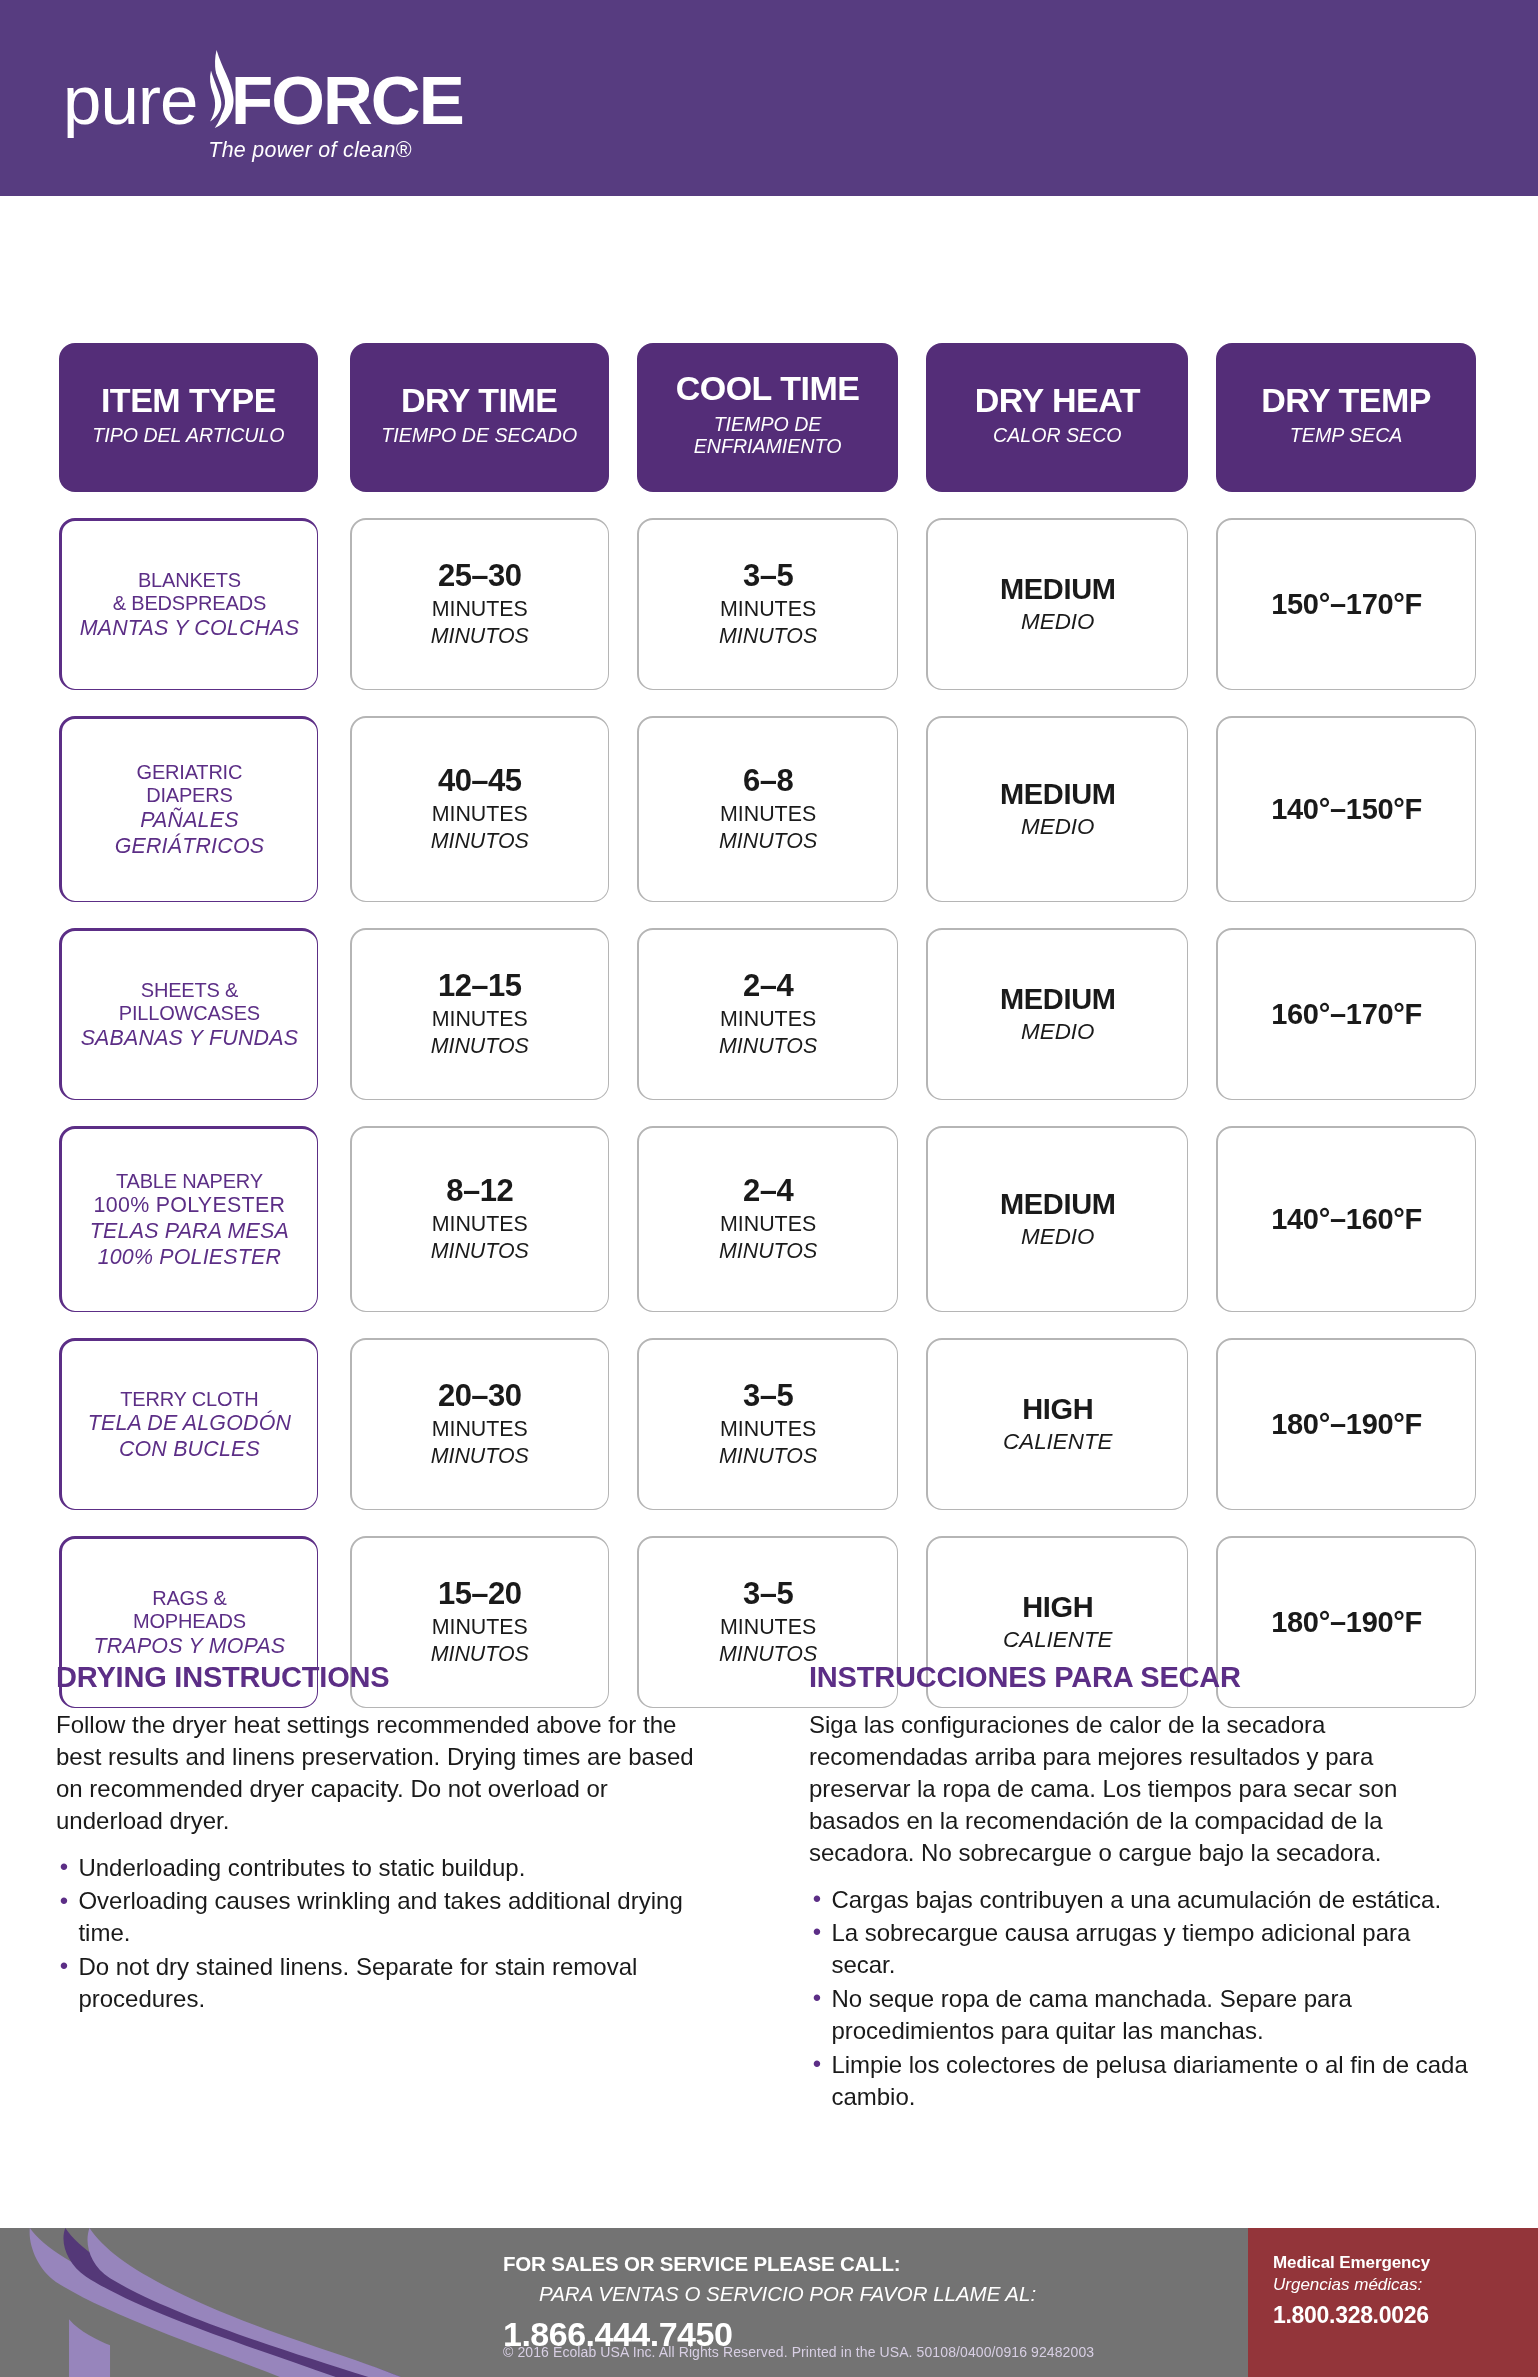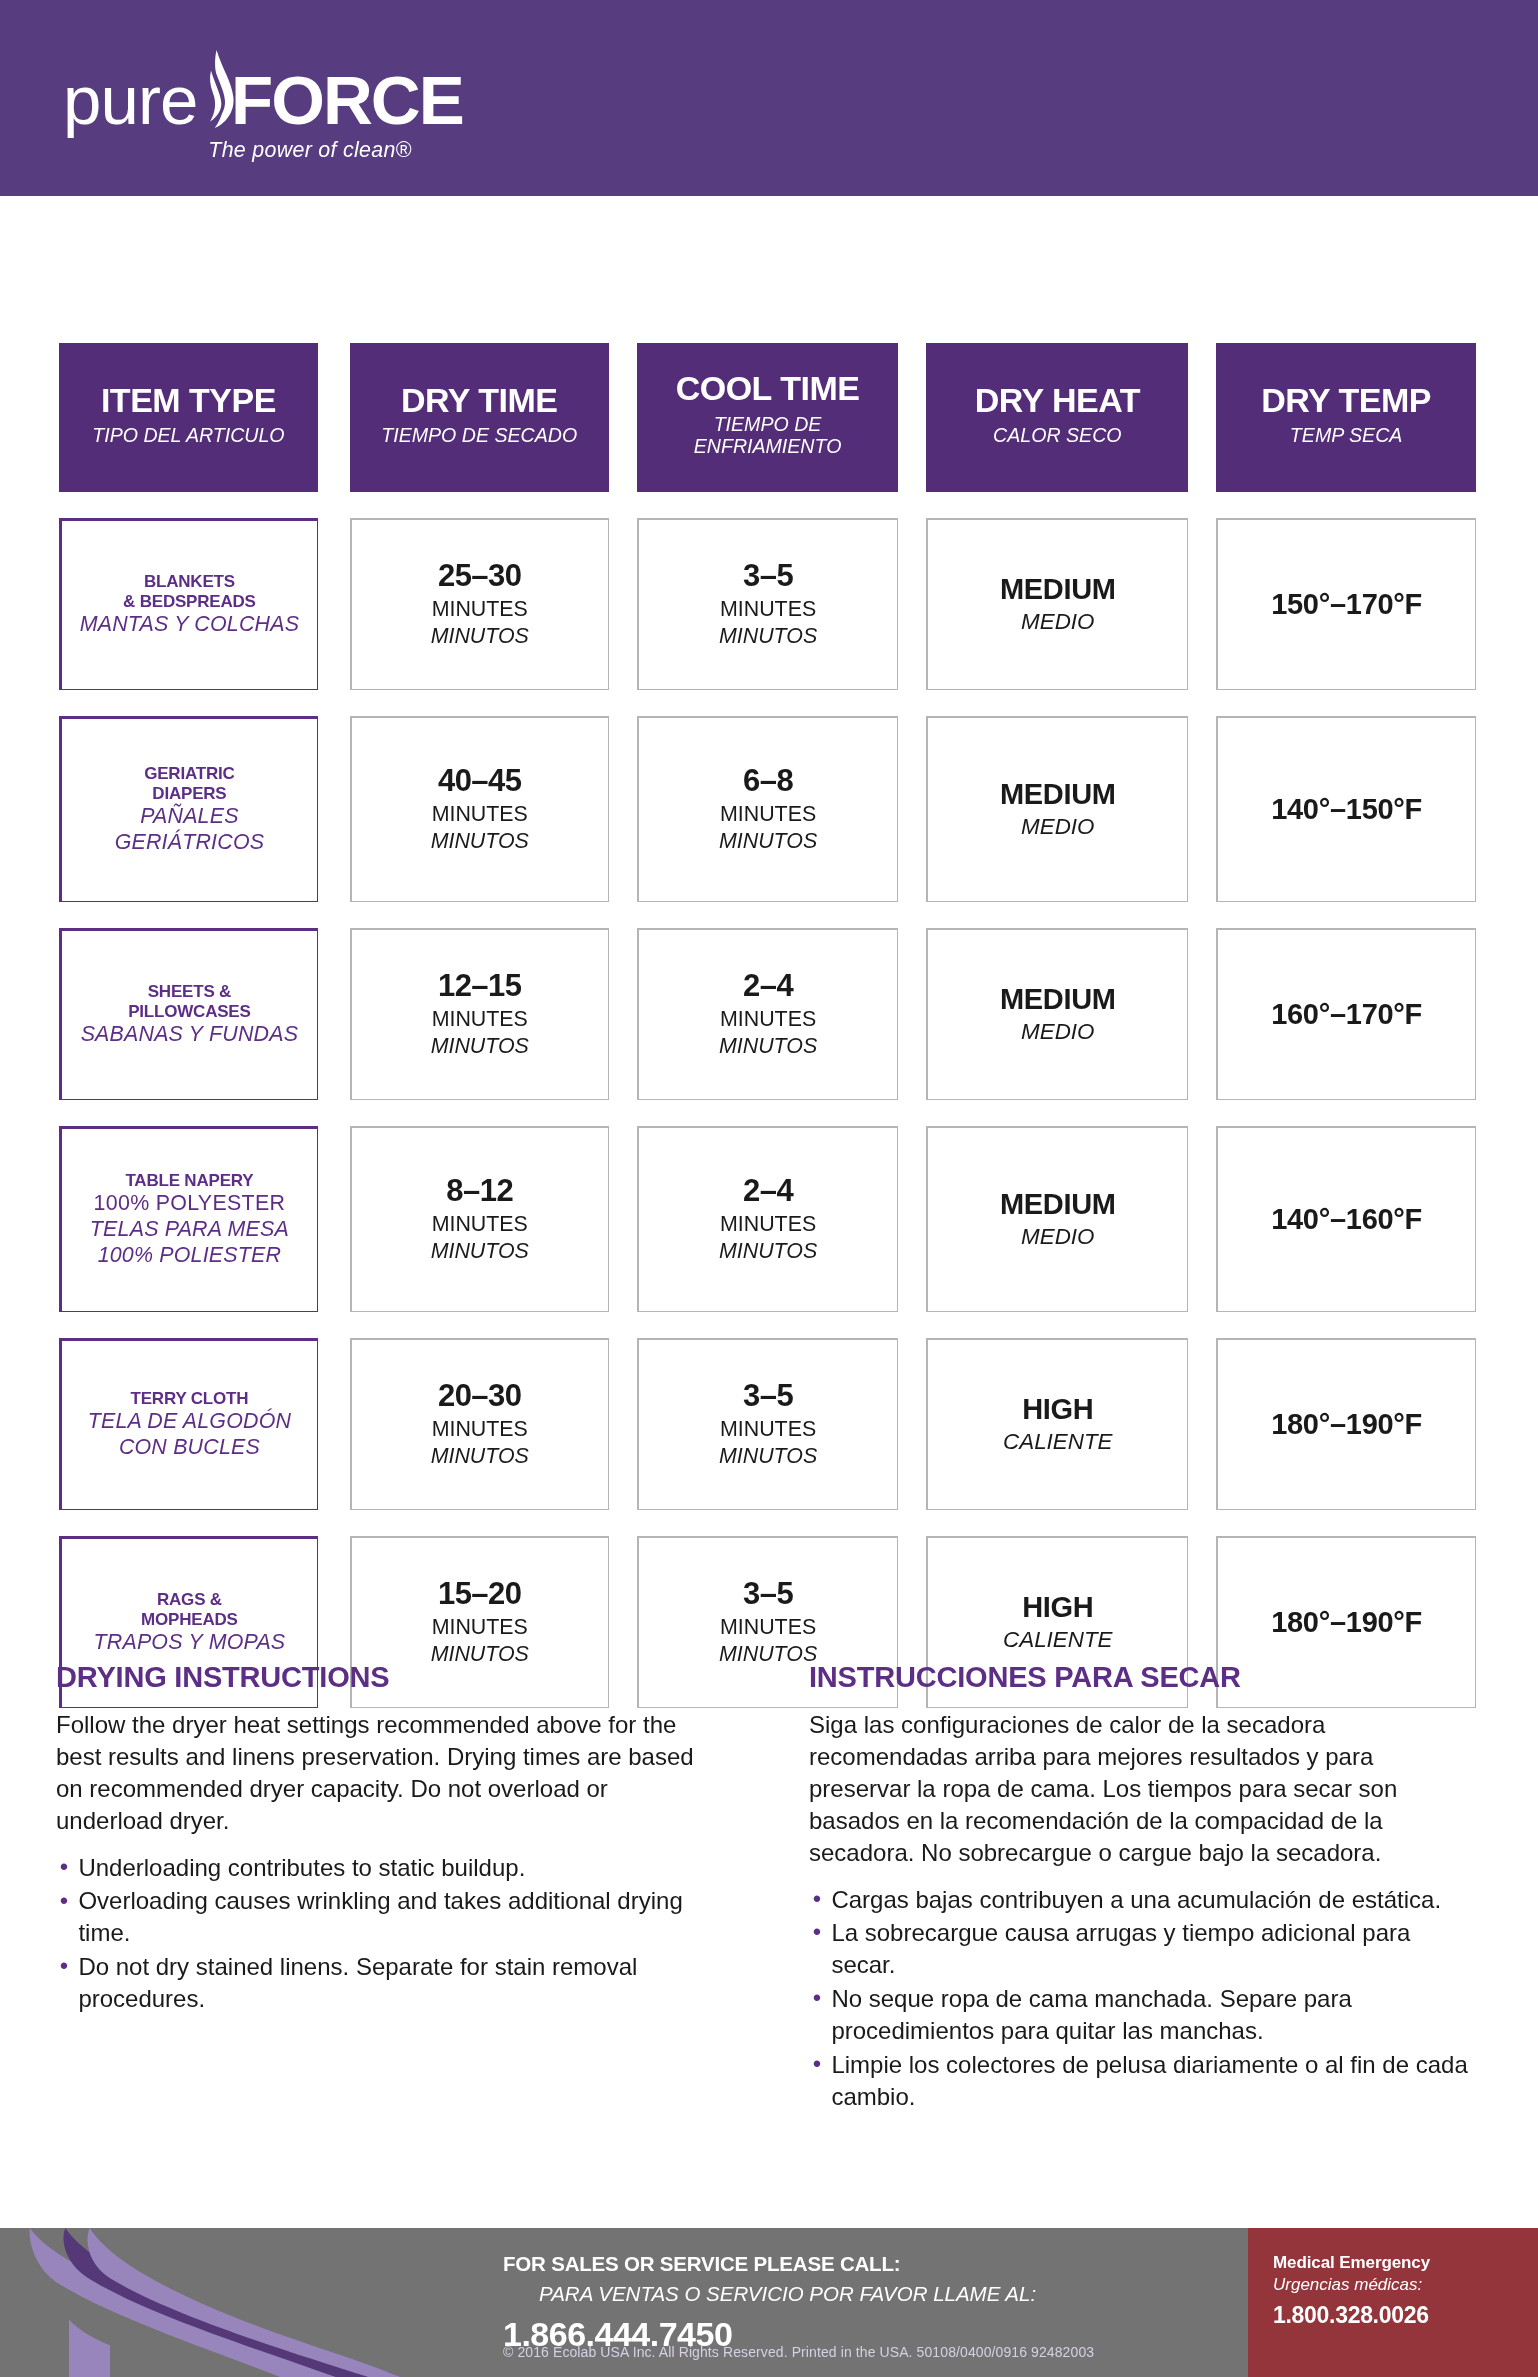--- a/index.html
+++ b/index.html
@@ -46,21 +46,21 @@
   }
   .title-sub {
     font-size:27px; font-style:italic; font-weight:400;
     margin-top:9.3px; letter-spacing:0.2px;
   }
 
   
   .table { position:absolute; left:59px; top:343px; width:1417px; }
 
   .row { display:flex; width:1417px; }
-  .cell { position:relative; background:#fff; }
+  .cell { position:relative; background:#fff;border-radius:16px; }
 
   
   .c1 { width:263px; }
   .c2 { width:263px; }
   .c3 { width:266px; }
   .c4 { width:266px; }
   .c5 { width:264px; }
   .gap { width:32px; flex:0 0 32px; }
   .gap3 { width:28px; flex:0 0 28px; }
 
@@ -87,21 +87,21 @@
 
   .itemcell {
     border:1.9px solid #5C2E86;
     border-left-width:3.7px; border-top-width:3.7px;
     display:flex; flex-direction:column;
     align-items:center; justify-content:center;
     padding:13px 7.5px; text-align:center;
     color:#5C2E86;
   }
   .itemcell .en {
-    font-size:17px; font-weight:700; line-height:1.18;
+    font-size:20px; font-weight:400; line-height:1.18;
     letter-spacing:-0.2px;
   }
   .itemcell .mid {
     font-size:21.4px; font-weight:400; line-height:1.2;
     letter-spacing:0.3px;
     text-align:center;
   }
   .itemcell .es {
     font-size:21.4px; font-style:italic; font-weight:400;
     line-height:1.2; letter-spacing:0.2px;

